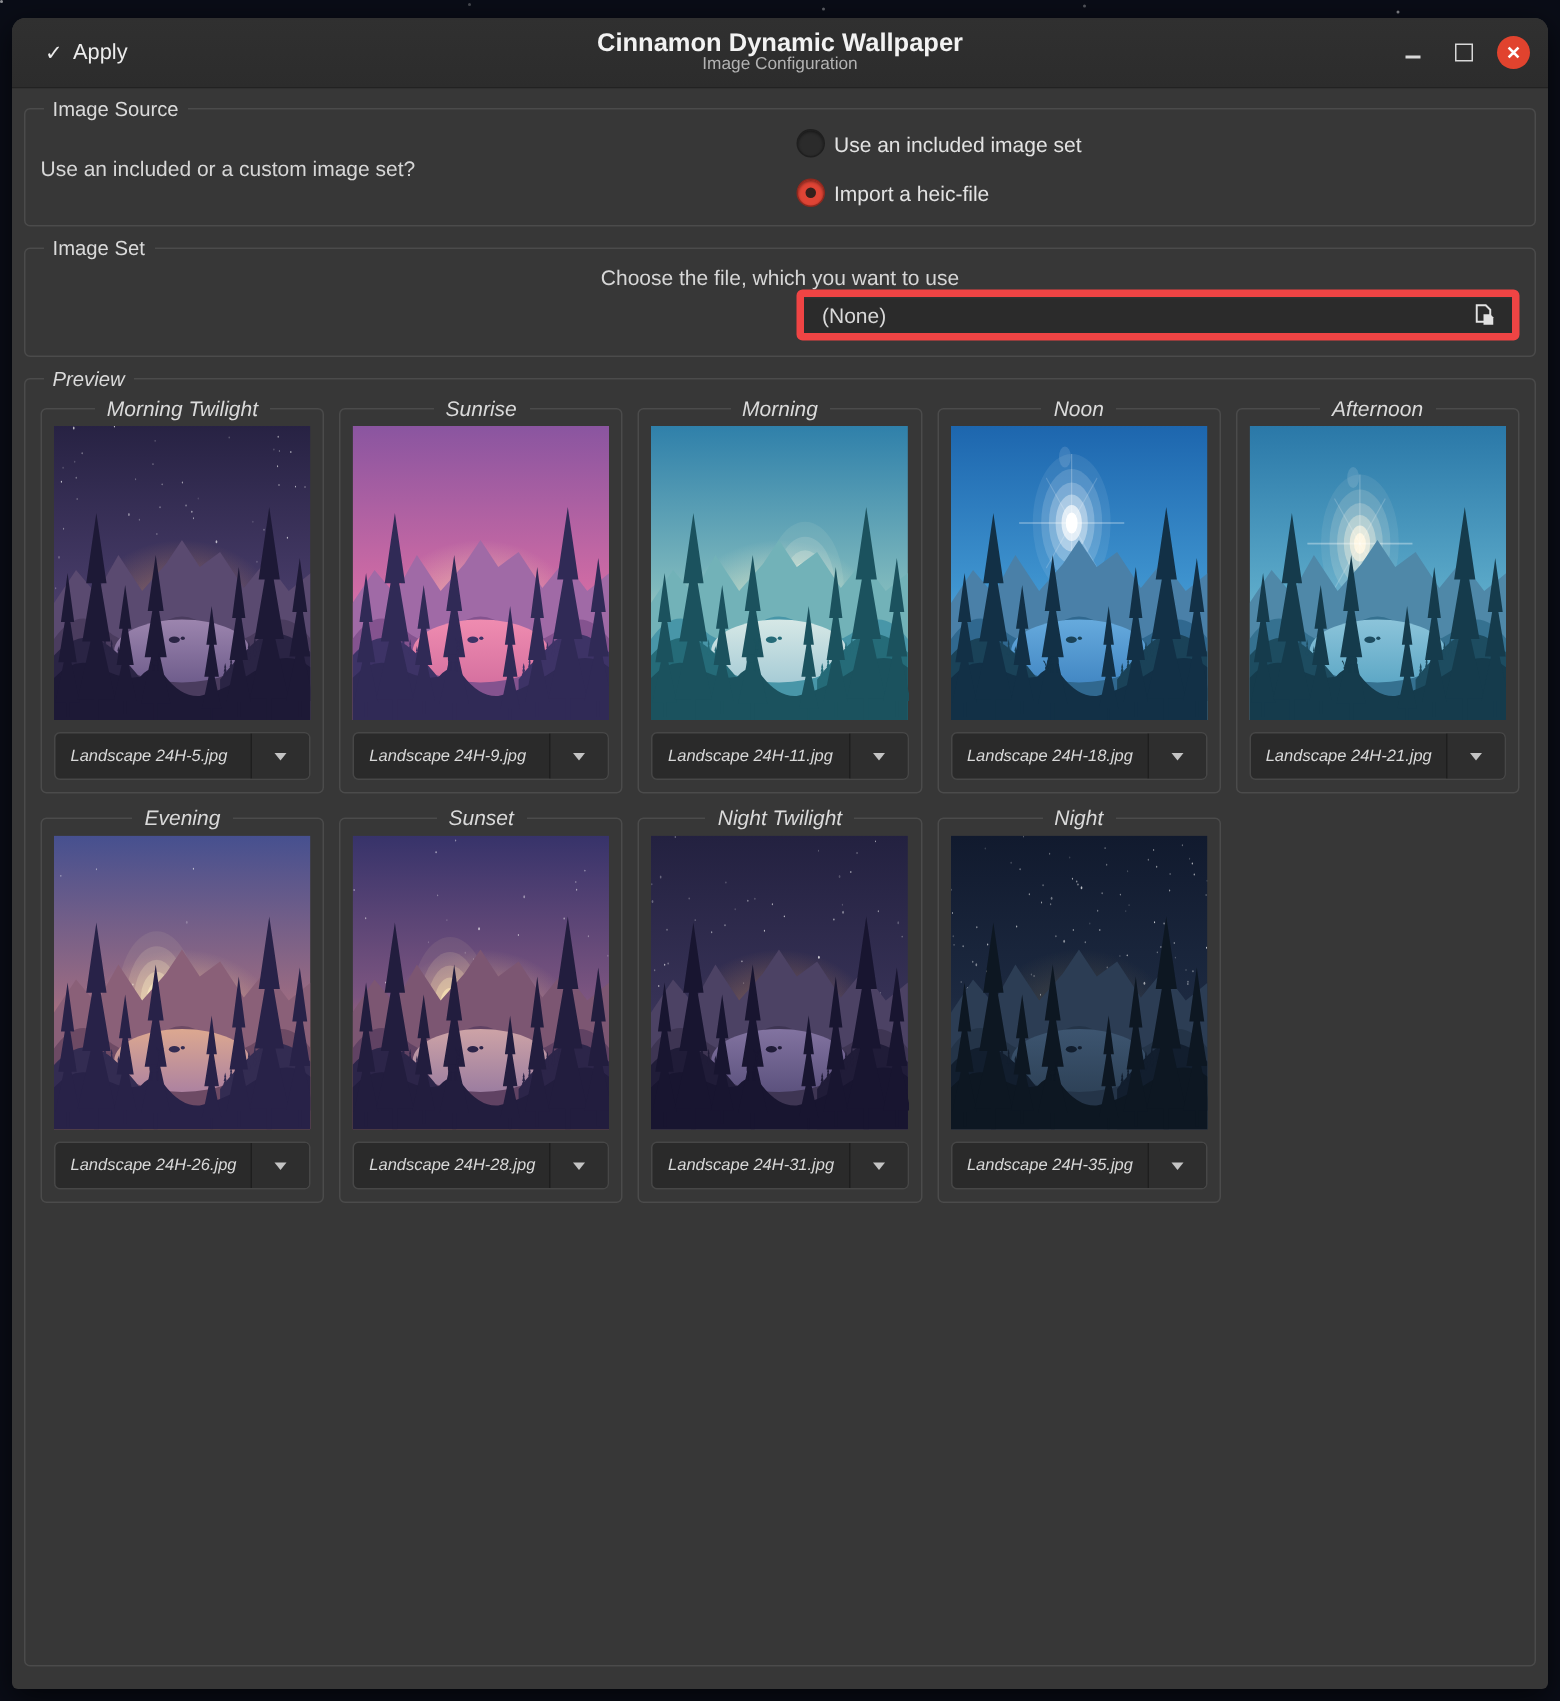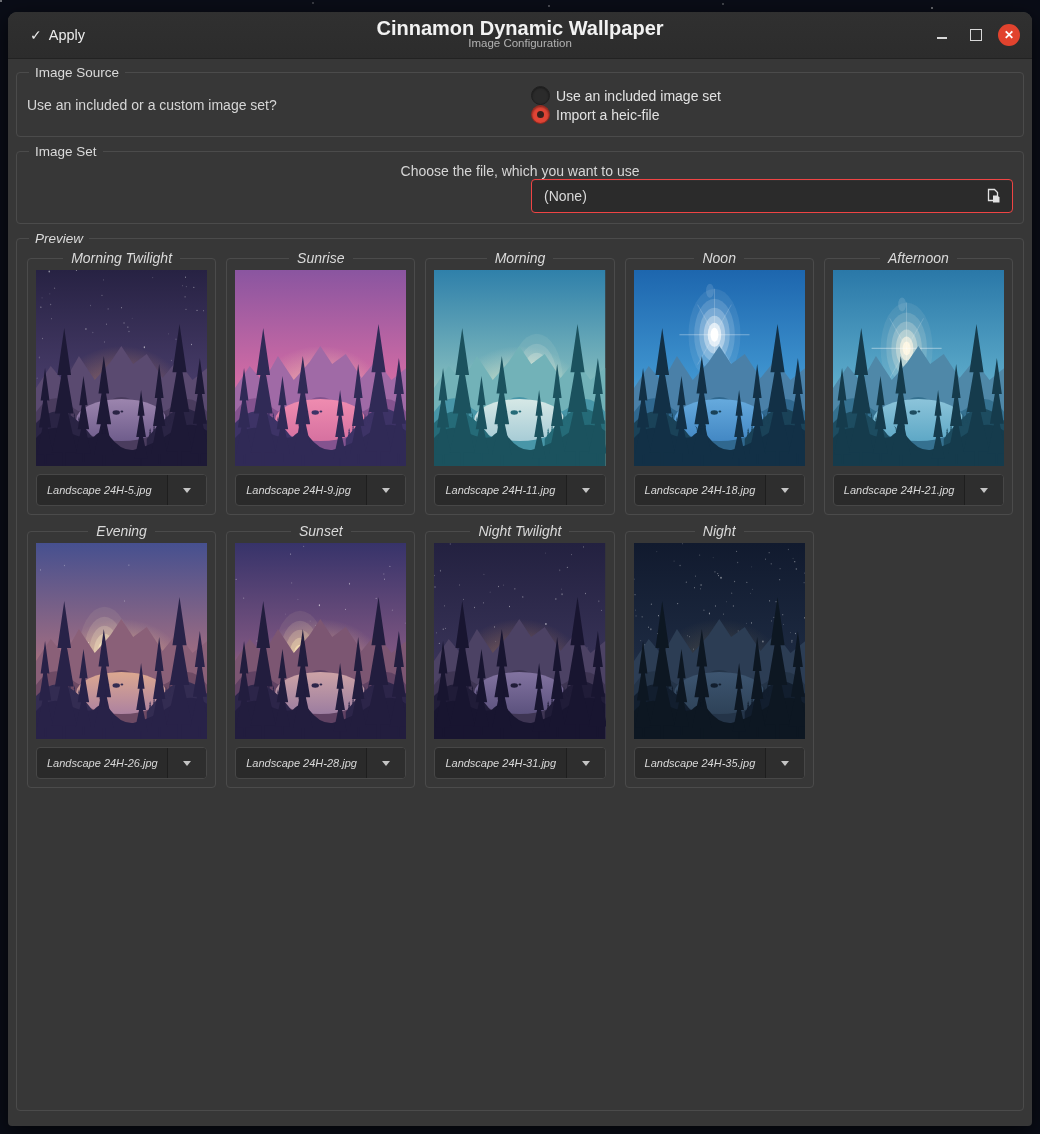--- a/index.html
+++ b/index.html
@@ -30,49 +30,49 @@
   .apply-btn{
     background:transparent;border:none;color:#ececec;font-size:14.5px;
     display:flex;align-items:center;gap:7px;margin-left:16px;cursor:pointer;
     font-family:inherit;padding:4px 6px;
   }
   .check-glyph{font-size:14px;color:#ececec;}
   .title-block{
     position:absolute;left:50%;top:50%;transform:translate(-50%,-50%);
     text-align:center;white-space:nowrap;
   }
-  .w-title{font-weight:bold;font-size:20px;color:#f2f2f2;line-height:17px;}
+  .w-title{font-weight:bold;font-size:17px;color:#f2f2f2;line-height:17px;}
   .w-subtitle{font-size:11.5px;color:#b2b2b2;line-height:13px;}
   .win-controls{margin-left:auto;margin-right:12px;display:flex;align-items:center;gap:10px;}
   .wc-btn{background:transparent;border:none;width:24px;height:24px;display:flex;
     align-items:center;justify-content:center;cursor:pointer;padding:0;}
   .glyph-min{width:10px;height:2px;background:#d8d8d8;margin-top:6px;}
   .glyph-max{width:10px;height:10px;border:1.5px solid #d8d8d8;background:transparent;}
   .wc-close{width:22px;height:22px;border-radius:50%;background:var(--accent,#e1432e);
     color:#fff;font-size:12px;font-weight:bold;line-height:1;}
   
   .content{flex:1;padding:6px 8px 8px;display:flex;flex-direction:column;min-height:0;}
   fieldset{
     border:1px solid #4b4b4b;border-radius:4px;background:transparent;
     margin:0 0 7px;padding:4px 10px 10px;min-width:0;
   }
   legend{font-size:13.5px;color:#dadada;padding:0 6px;margin-left:2px;}
   .form-row{position:relative;display:flex;align-items:center;}
   .q-label{color:#d6d6d6;font-size:14px;}
   .rcol{margin-left:auto;width:482px;flex:none;}
-  .radio-list{display:flex;flex-direction:column;gap:0;padding:2px 0;justify-content:center;}
+  .radio-list{display:flex;flex-direction:column;gap:14px;padding:2px 0;justify-content:center;}
   .radio-row{display:flex;align-items:center;gap:6px;cursor:pointer;}
   .radio{width:17px;height:17px;border-radius:50%;background:#2b2b2b;
     border:1px solid #1f1f1f;box-shadow:inset 0 1px 2px rgba(0,0,0,.45);
     position:relative;flex:none;}
   .radio.checked{background:var(--radio,#df4435);border-color:#8e281e;}
   .radio.checked::after{content:"";position:absolute;inset:5px;border-radius:50%;background:#35201c;}
   .radio-label{color:#e2e2e2;font-size:14px;}
   .file-btn{
-    width:482px;height:34px;background:#2b2b2b;border:1px solid #ef4444;
+    width:482px;height:34px;background:#2b2b2b;border:5px solid #ef4444;
     border-radius:4px;display:flex;align-items:center;cursor:pointer;
     color:#d8d8d8;font-size:14px;font-family:inherit;padding:0 10px 0 12px;
     box-shadow:inset 0 1px 0 rgba(255,255,255,.03);
   }
   .file-btn .fv{flex:1;text-align:left;}
   .file-icon{flex:none;display:flex;}
   
   .preview-fs{flex:1;display:flex;flex-direction:column;min-height:0;padding-bottom:8px;font-style:italic;}
   .grid{display:grid;grid-template-columns:repeat(5,1fr);gap:8px 10px;}
   .cell{margin:0;padding:4px 8px 8px;}

